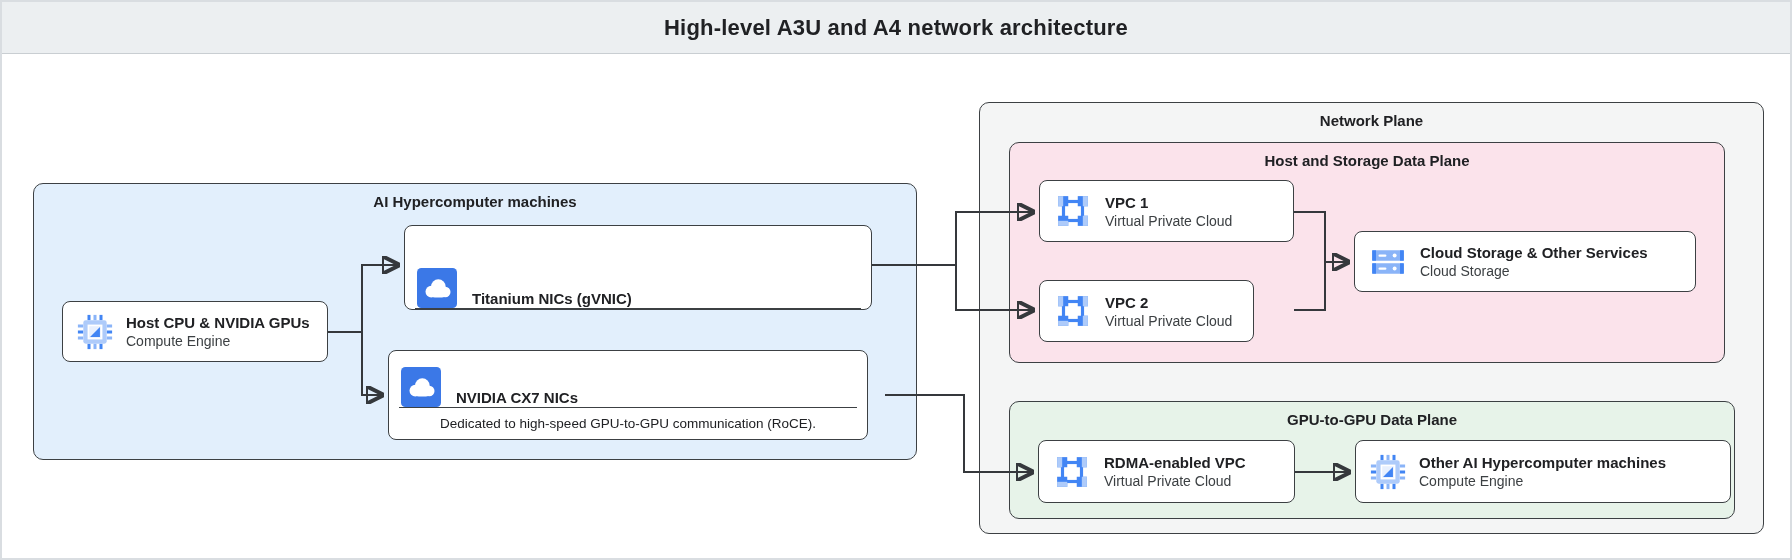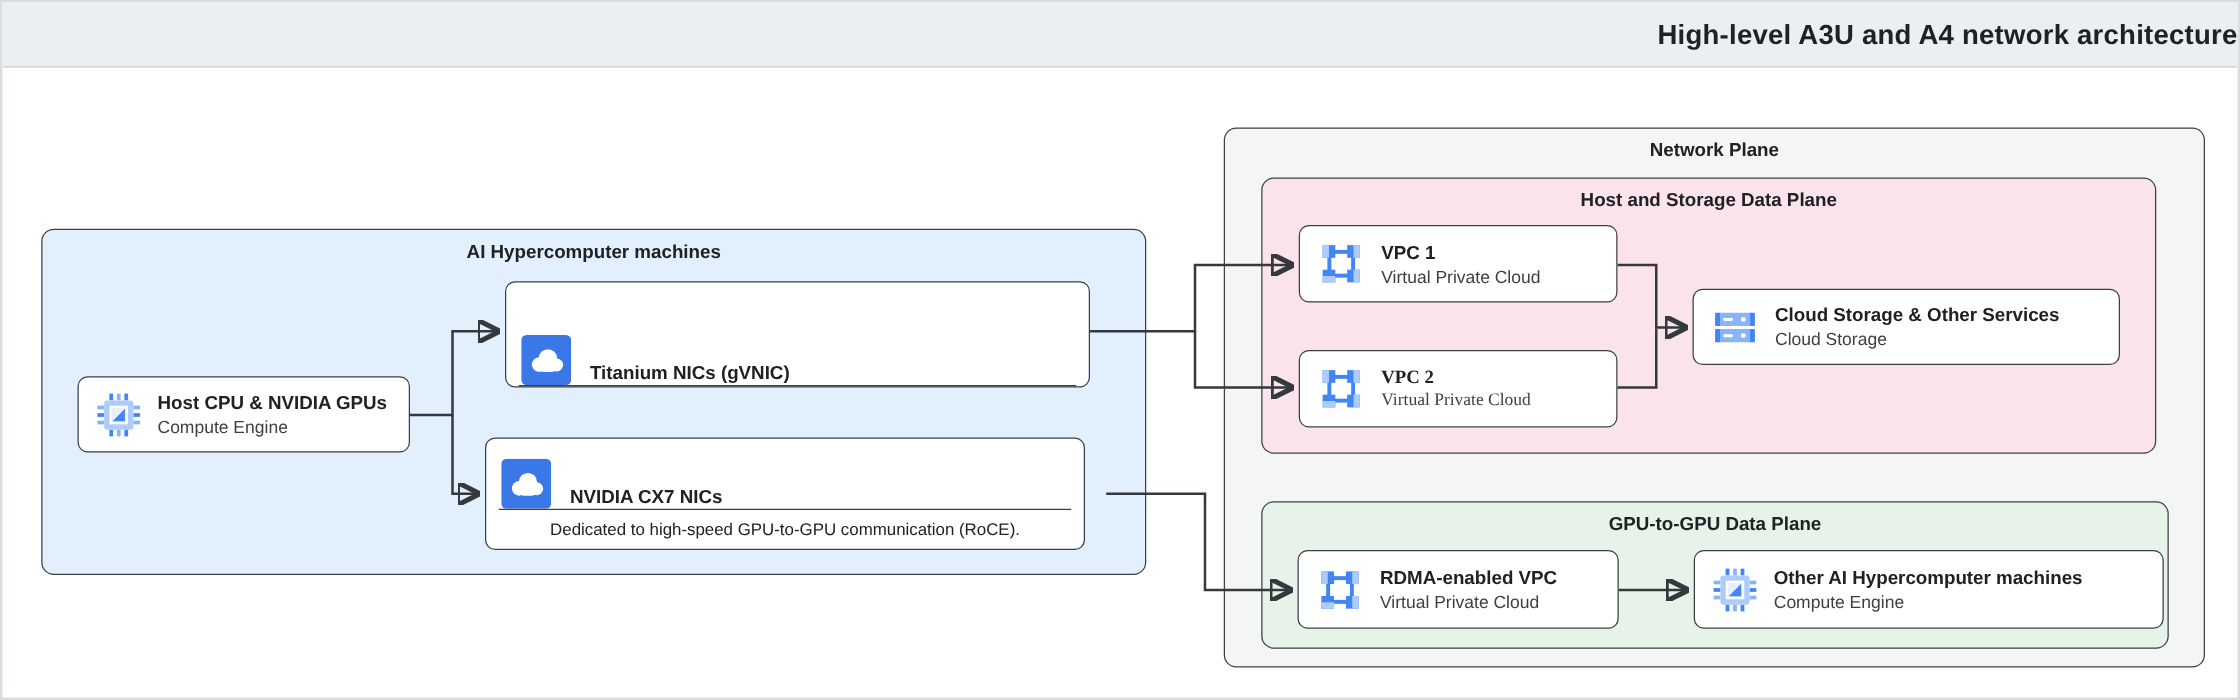--- a/index.html
+++ b/index.html
@@ -6,38 +6,38 @@
     --header-bg:#eceff1; --machines-bg:#e2effc; --planes-bg:#f4f5f5;
     --host-storage-bg:#fbe3eb; --gpu-plane-bg:#e7f3e9; --node-bg:#ffffff;
     --border:#3c4043; --arrow:#35383c; --accent-blue:#4285f4;
     --accent-blue-light:#aecbfa; --title-text:#202124; --subtitle-text:#3c4043;
   }
   *{margin:0;padding:0;box-sizing:border-box;}
   body{font-family:"Liberation Sans",sans-serif;background:#fff;}
   .page{position:relative;width:1792px;height:560px;background:#fff;
         border:2px solid #d9dde1;overflow:hidden;}
   .header{position:absolute;left:0;top:0;right:0;height:52px;background:var(--header-bg);
-          border-bottom:1px solid #c9ced2;display:flex;align-items:center;justify-content:flex-end;}
+          border-bottom:1px solid #c9ced2;display:flex;align-items:center;justify-content:center;}
   .header h1{font-size:22px;font-weight:700;color:var(--title-text);letter-spacing:.2px;}
   .canvas{position:absolute;inset:0;}
   .group{position:absolute;border:1.5px solid var(--border);border-radius:10px;}
   .group-label{position:absolute;top:9px;left:0;right:0;text-align:center;
                font-size:15px;font-weight:700;color:var(--title-text);}
   .g-machines{left:31px;top:181px;width:884px;height:277px;background:var(--machines-bg);}
   .g-planes{left:977px;top:100px;width:785px;height:432px;background:var(--planes-bg);}
   .g-hoststorage{left:1007px;top:140px;width:716px;height:221px;background:var(--host-storage-bg);}
   .g-gpu{left:1007px;top:399px;width:726px;height:118px;background:var(--gpu-plane-bg);}
   .node{position:absolute;background:var(--node-bg);border:1.5px solid var(--border);
         border-radius:8px;}
   .simple{display:flex;align-items:center;gap:13px;padding-left:14px;}
   .ntitle{font-size:15px;font-weight:700;color:var(--title-text);line-height:19px;white-space:nowrap;}
   .nsub{font-size:14px;color:var(--subtitle-text);line-height:18px;white-space:nowrap;}
   .n-host{left:60px;top:299px;width:266px;height:61px;}
   .n-vpc1{left:1037px;top:178px;width:255px;height:62px;}
-  .n-vpc2{left:1037px;top:278px;width:255px;height:62px;font-family:Liberation Serif, serif;}
+  .n-vpc2{left:1037px;top:278px;width:215px;height:62px;}
   .n-storage{left:1352px;top:229px;width:342px;height:61px;}
   .n-rdma{left:1036px;top:438px;width:257px;height:63px;align-items:center;}
   .n-other{left:1353px;top:438px;width:376px;height:63px;}
   .nic{display:flex;flex-direction:column;}
   .n-titanium{left:402px;top:223px;width:468px;height:85px;}
   .n-cx7{left:386px;top:348px;width:480px;height:90px;}
   .nic-top{flex:1;display:flex;align-items:flex-end;gap:15px;padding-left:12px;}
   .nic-divider{height:0;border-top:1.5px solid var(--border);margin:0 10px;}
   .nic-desc{flex:0 0 31px;display:flex;align-items:center;justify-content:center;
             font-size:13.5px;color:var(--title-text);}

